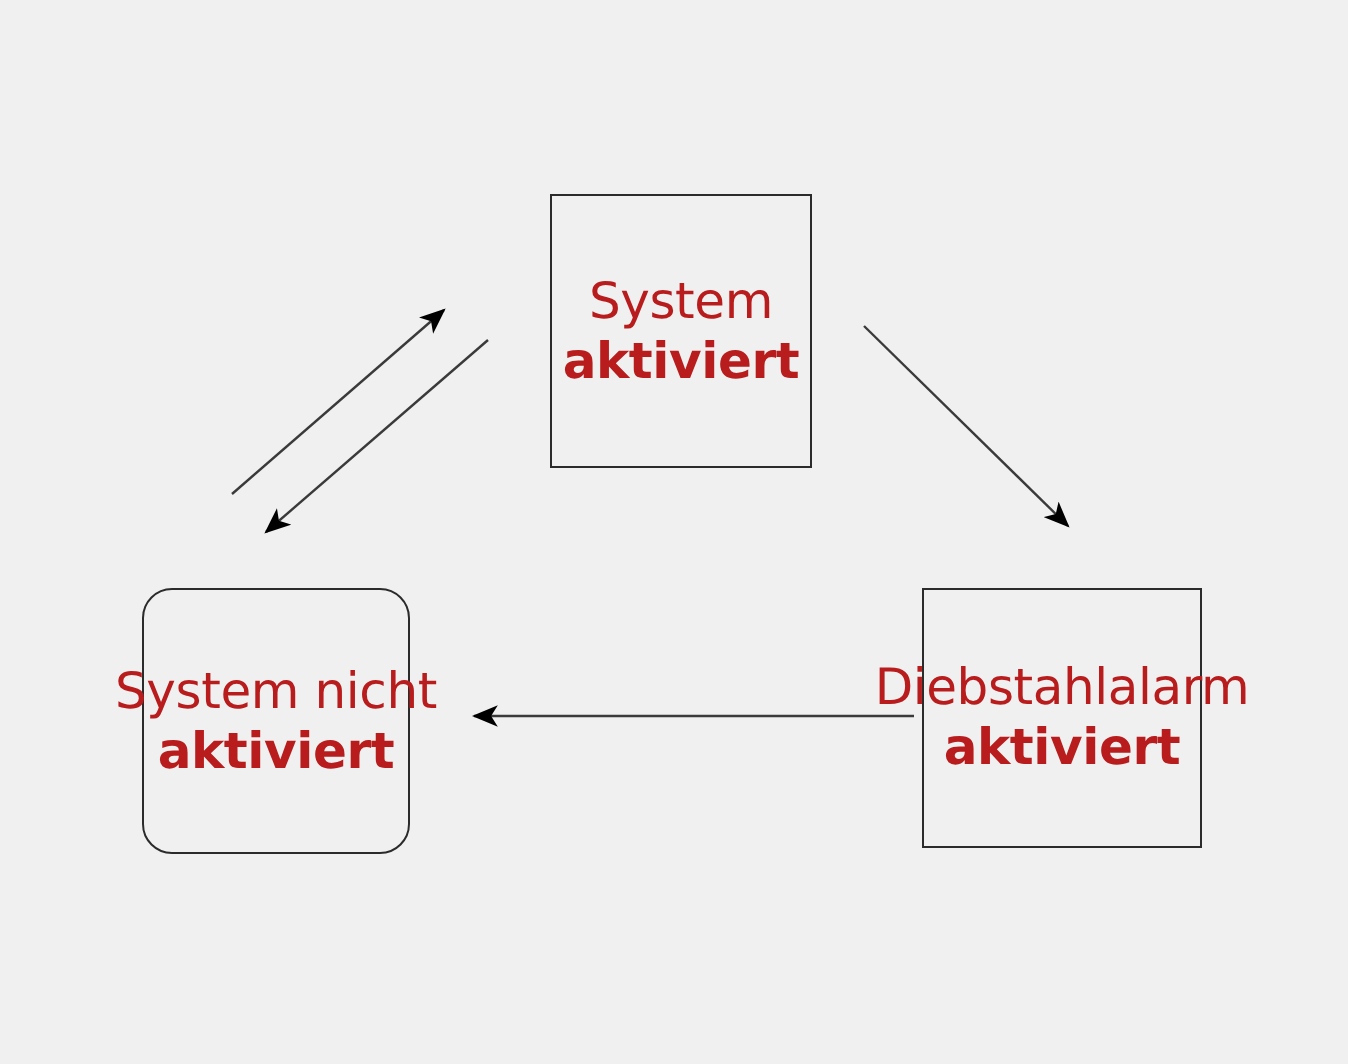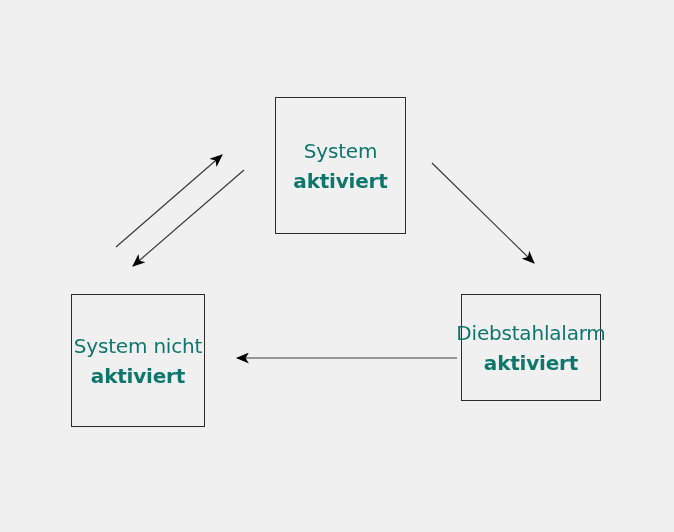--- a/index.html
+++ b/index.html
@@ -31,47 +31,48 @@
     box-sizing: border-box;
     border: 1px solid #2b2b2b;
     background: transparent;
     display: flex;
     align-items: center;
     justify-content: center;
     text-align: center;
   }
   .state-label {
     font-family: "DejaVu Sans", sans-serif;
-    font-size: 20px;
+    font-size: 25px;
     line-height: 30px;
-    color: #0f766e;
+    color: #b91c1c;
     white-space: nowrap;
     letter-spacing: -0.2px;
   }
   .state-label .l2 {
     display: block;
     font-weight: bold;
   }
   #box-system-aktiviert {
     left: 275px;
     top: 97px;
     width: 131px;
     height: 137px;
   }
   #box-system-nicht-aktiviert {
     left: 71px;
     top: 294px;
     width: 134px;
     height: 133px;
+    border-radius: 15px;
   }
   #box-diebstahlalarm-aktiviert {
     left: 461px;
     top: 294px;
     width: 140px;
-    height: 107px;
+    height: 130px;
   }
 </style>
 </head>
 <body>
 
 <div id="diagram-canvas">
 
   <svg id="arrow-layer" viewBox="0 0 674 532" width="674" height="532" xmlns="http://www.w3.org/2000/svg">
     <defs>
       <marker id="barb" viewBox="0 0 12 10" refX="11" refY="5" markerWidth="13" markerHeight="11" orient="auto-start-reverse" markerUnits="userSpaceOnUse">

